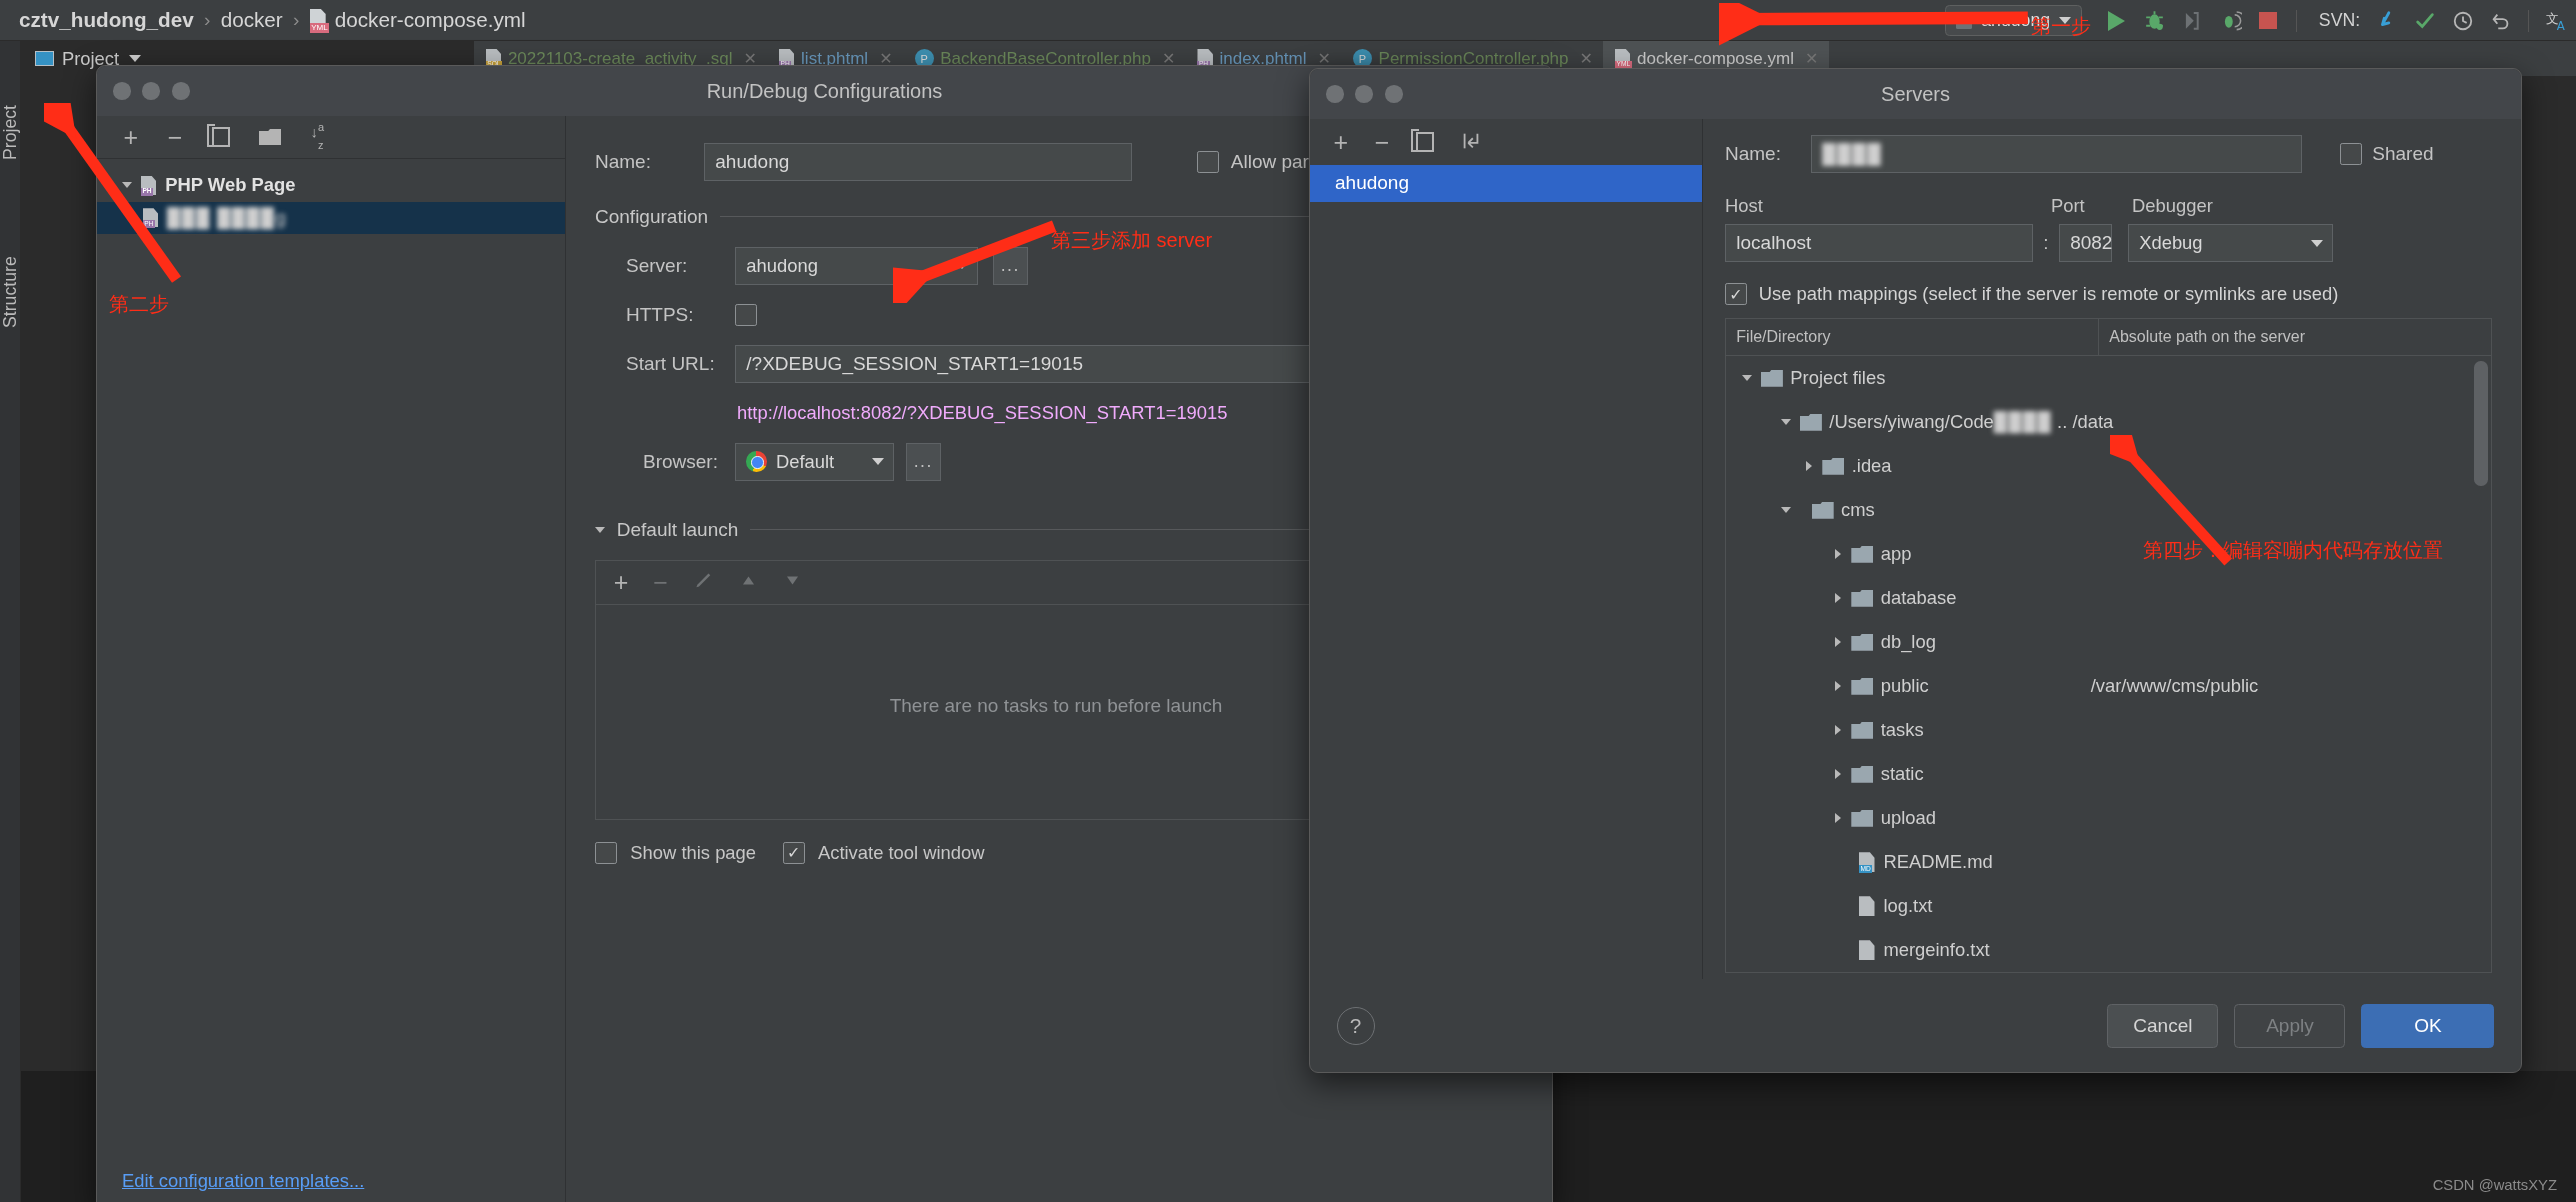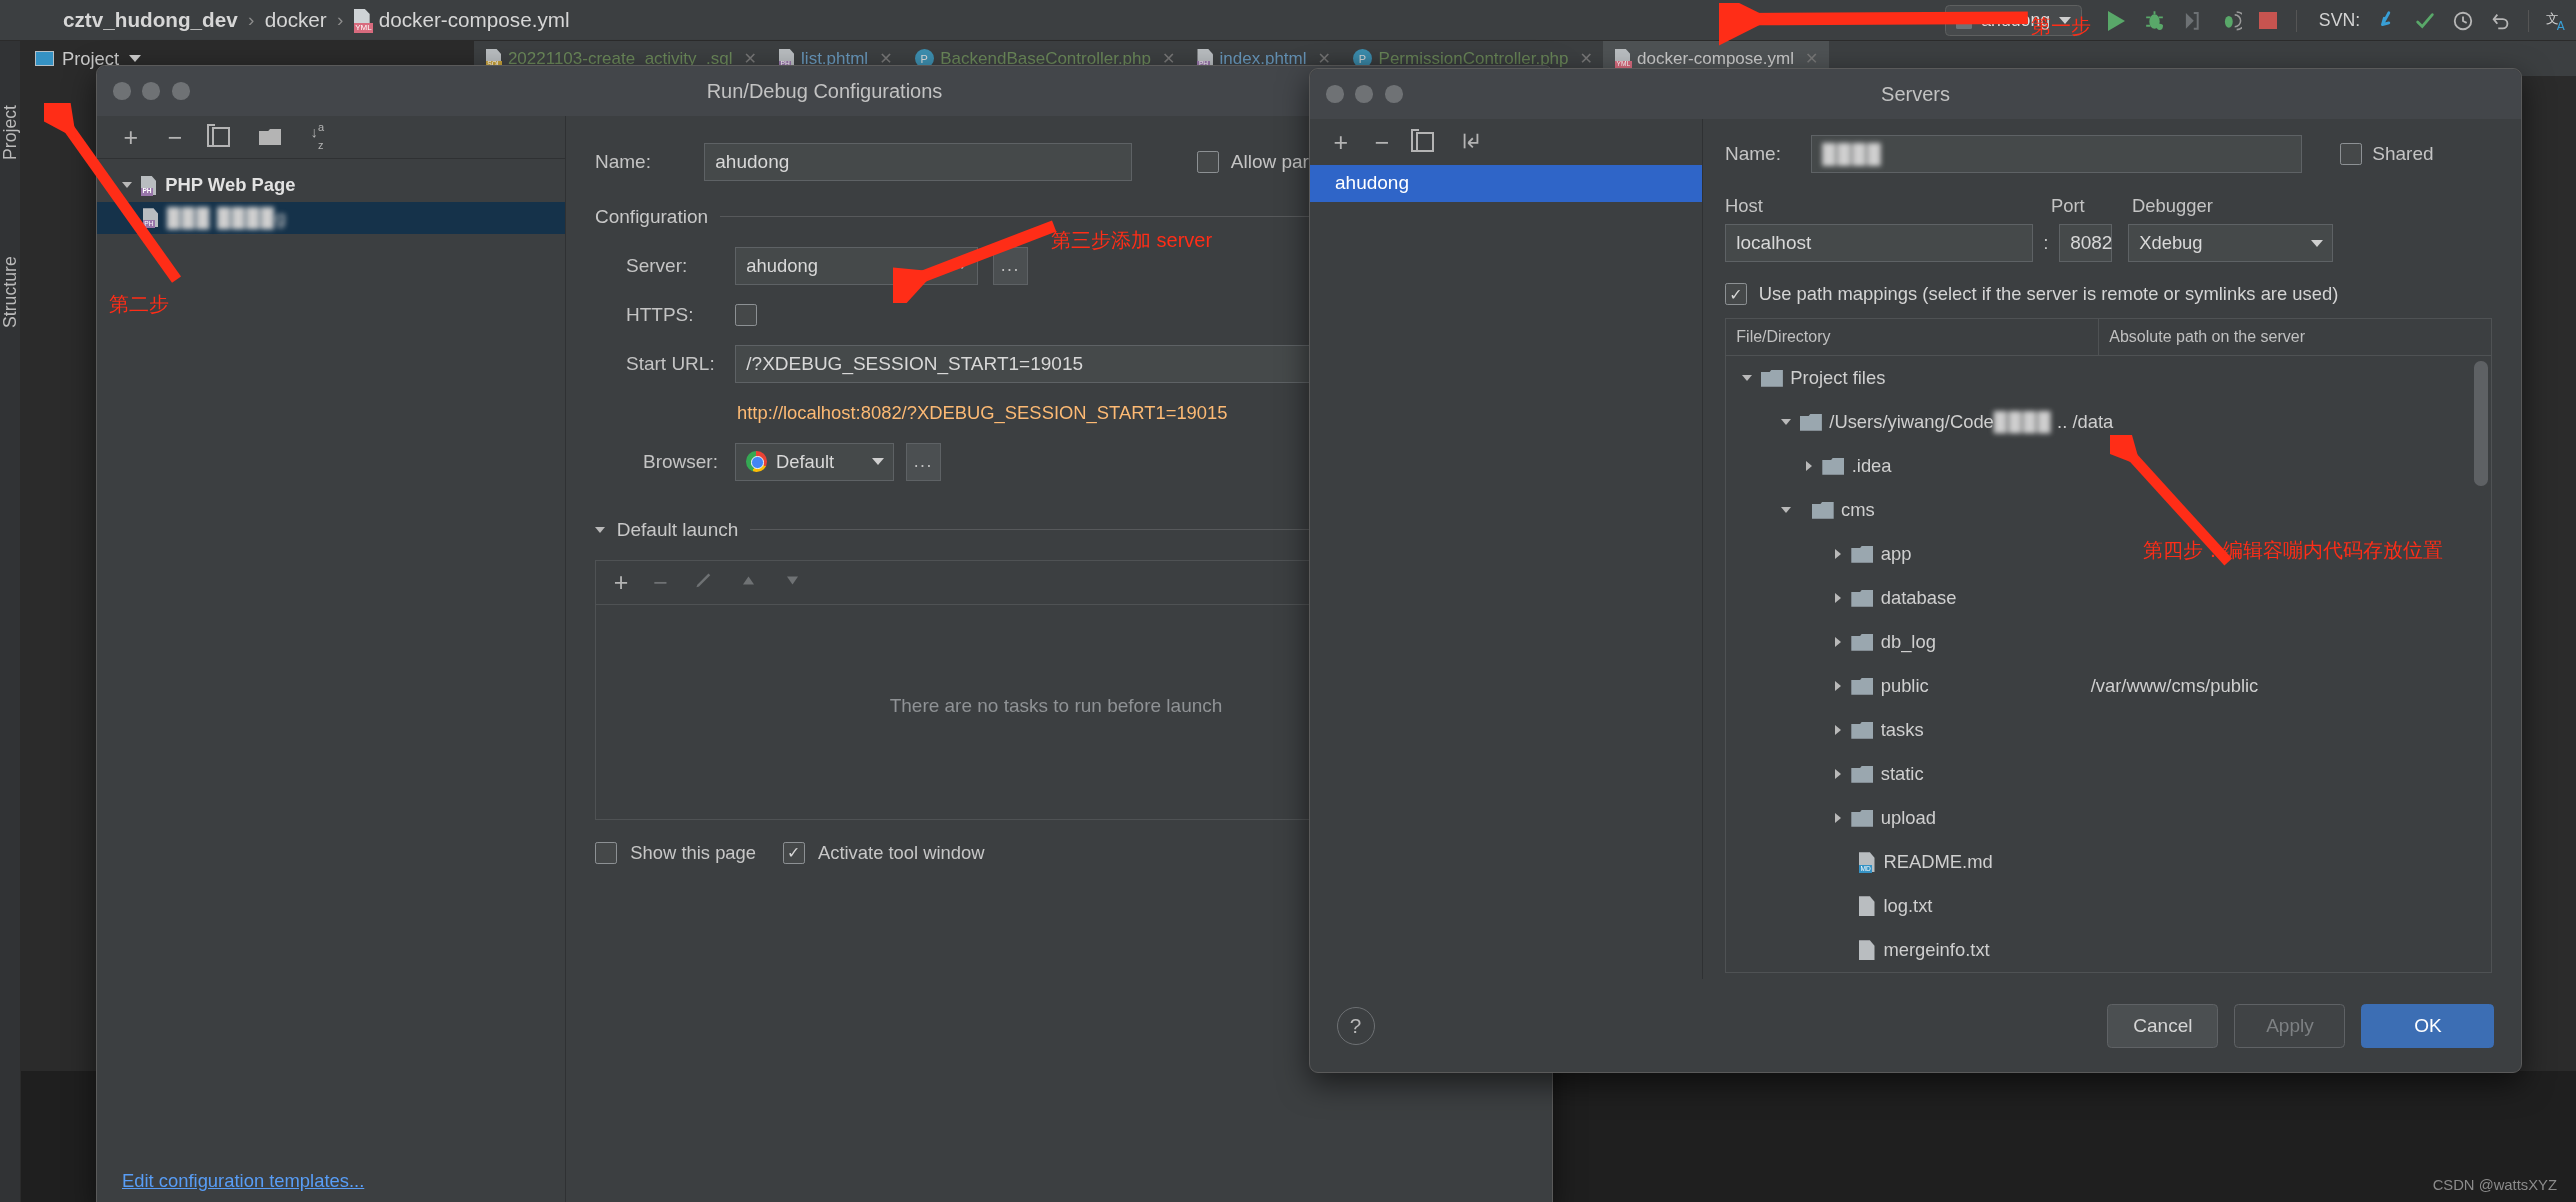--- a/index.html
+++ b/index.html
@@ -13,21 +13,21 @@
   }
   #root { position: relative; width: 2576px; height: 1202px; }
 
   
   .ide-breadcrumb-bar {
     position: absolute; left: 0; top: 0; width: 2576px; height: 41px;
     background: #3c3f41; display: flex; align-items: center; padding-left: 19px;
     border-bottom: 0.7px solid #2b2b2b;
   }
   .crumb { color: #d6d6d6; font-size: 20.7px; }
-  .crumb.bold { font-weight: bold; margin-left: 44px; }
+  .crumb.bold { font-weight: bold; }
   .crumb-sep { color: #8c8c8c; font-size: 19px; margin: 0 10.3px; }
   .yml-ico {
     display: inline-block; width: 17.7px; height: 22px; position: relative;
     margin-right: 7.4px; vertical-align: -4.4px;
   }
   .yml-ico .sheet {
     position: absolute; left: 0; top: 0; width: 16px; height: 17.7px;
     background: #cfd3d6; clip-path: polygon(0 0, 70% 0, 100% 28%, 100% 100%, 0 100%);
   }
   .yml-ico .lbl {
@@ -386,21 +386,21 @@
         <span class="flabel" style="padding-left:31px;width:140px;">HTTPS:</span>
         <span class="fcheckbox"></span>
       </div>
 
       <div class="frow">
         <span class="flabel" style="padding-left:31px;width:140px;">Start URL:</span>
         <span class="finput" style="width:782px;">/?XDEBUG_SESSION_START1=19015</span>
       </div>
 
       <div class="frow">
-        <span style="margin-left:142px;color:#fdba74;font-size:18.4px;">http://localhost:8082/?XDEBUG_SESSION_START1=19015</span>
+        <span style="margin-left:142px;color:#f0abfc;font-size:18.4px;">http://localhost:8082/?XDEBUG_SESSION_START1=19015</span>
       </div>
 
       <div class="frow" style="margin-top:7.4px;text-align:center;">
         <span class="flabel" style="padding-left:31px;width:140px;">Browser:</span>
         <span class="combo" style="width:159px;">
           <span style="display:flex;align-items:center;gap:8.9px;">
             <span class="chrome-ic"></span>
             <span>Default</span>
           </span>
           <span class="chev-dn"></span>

